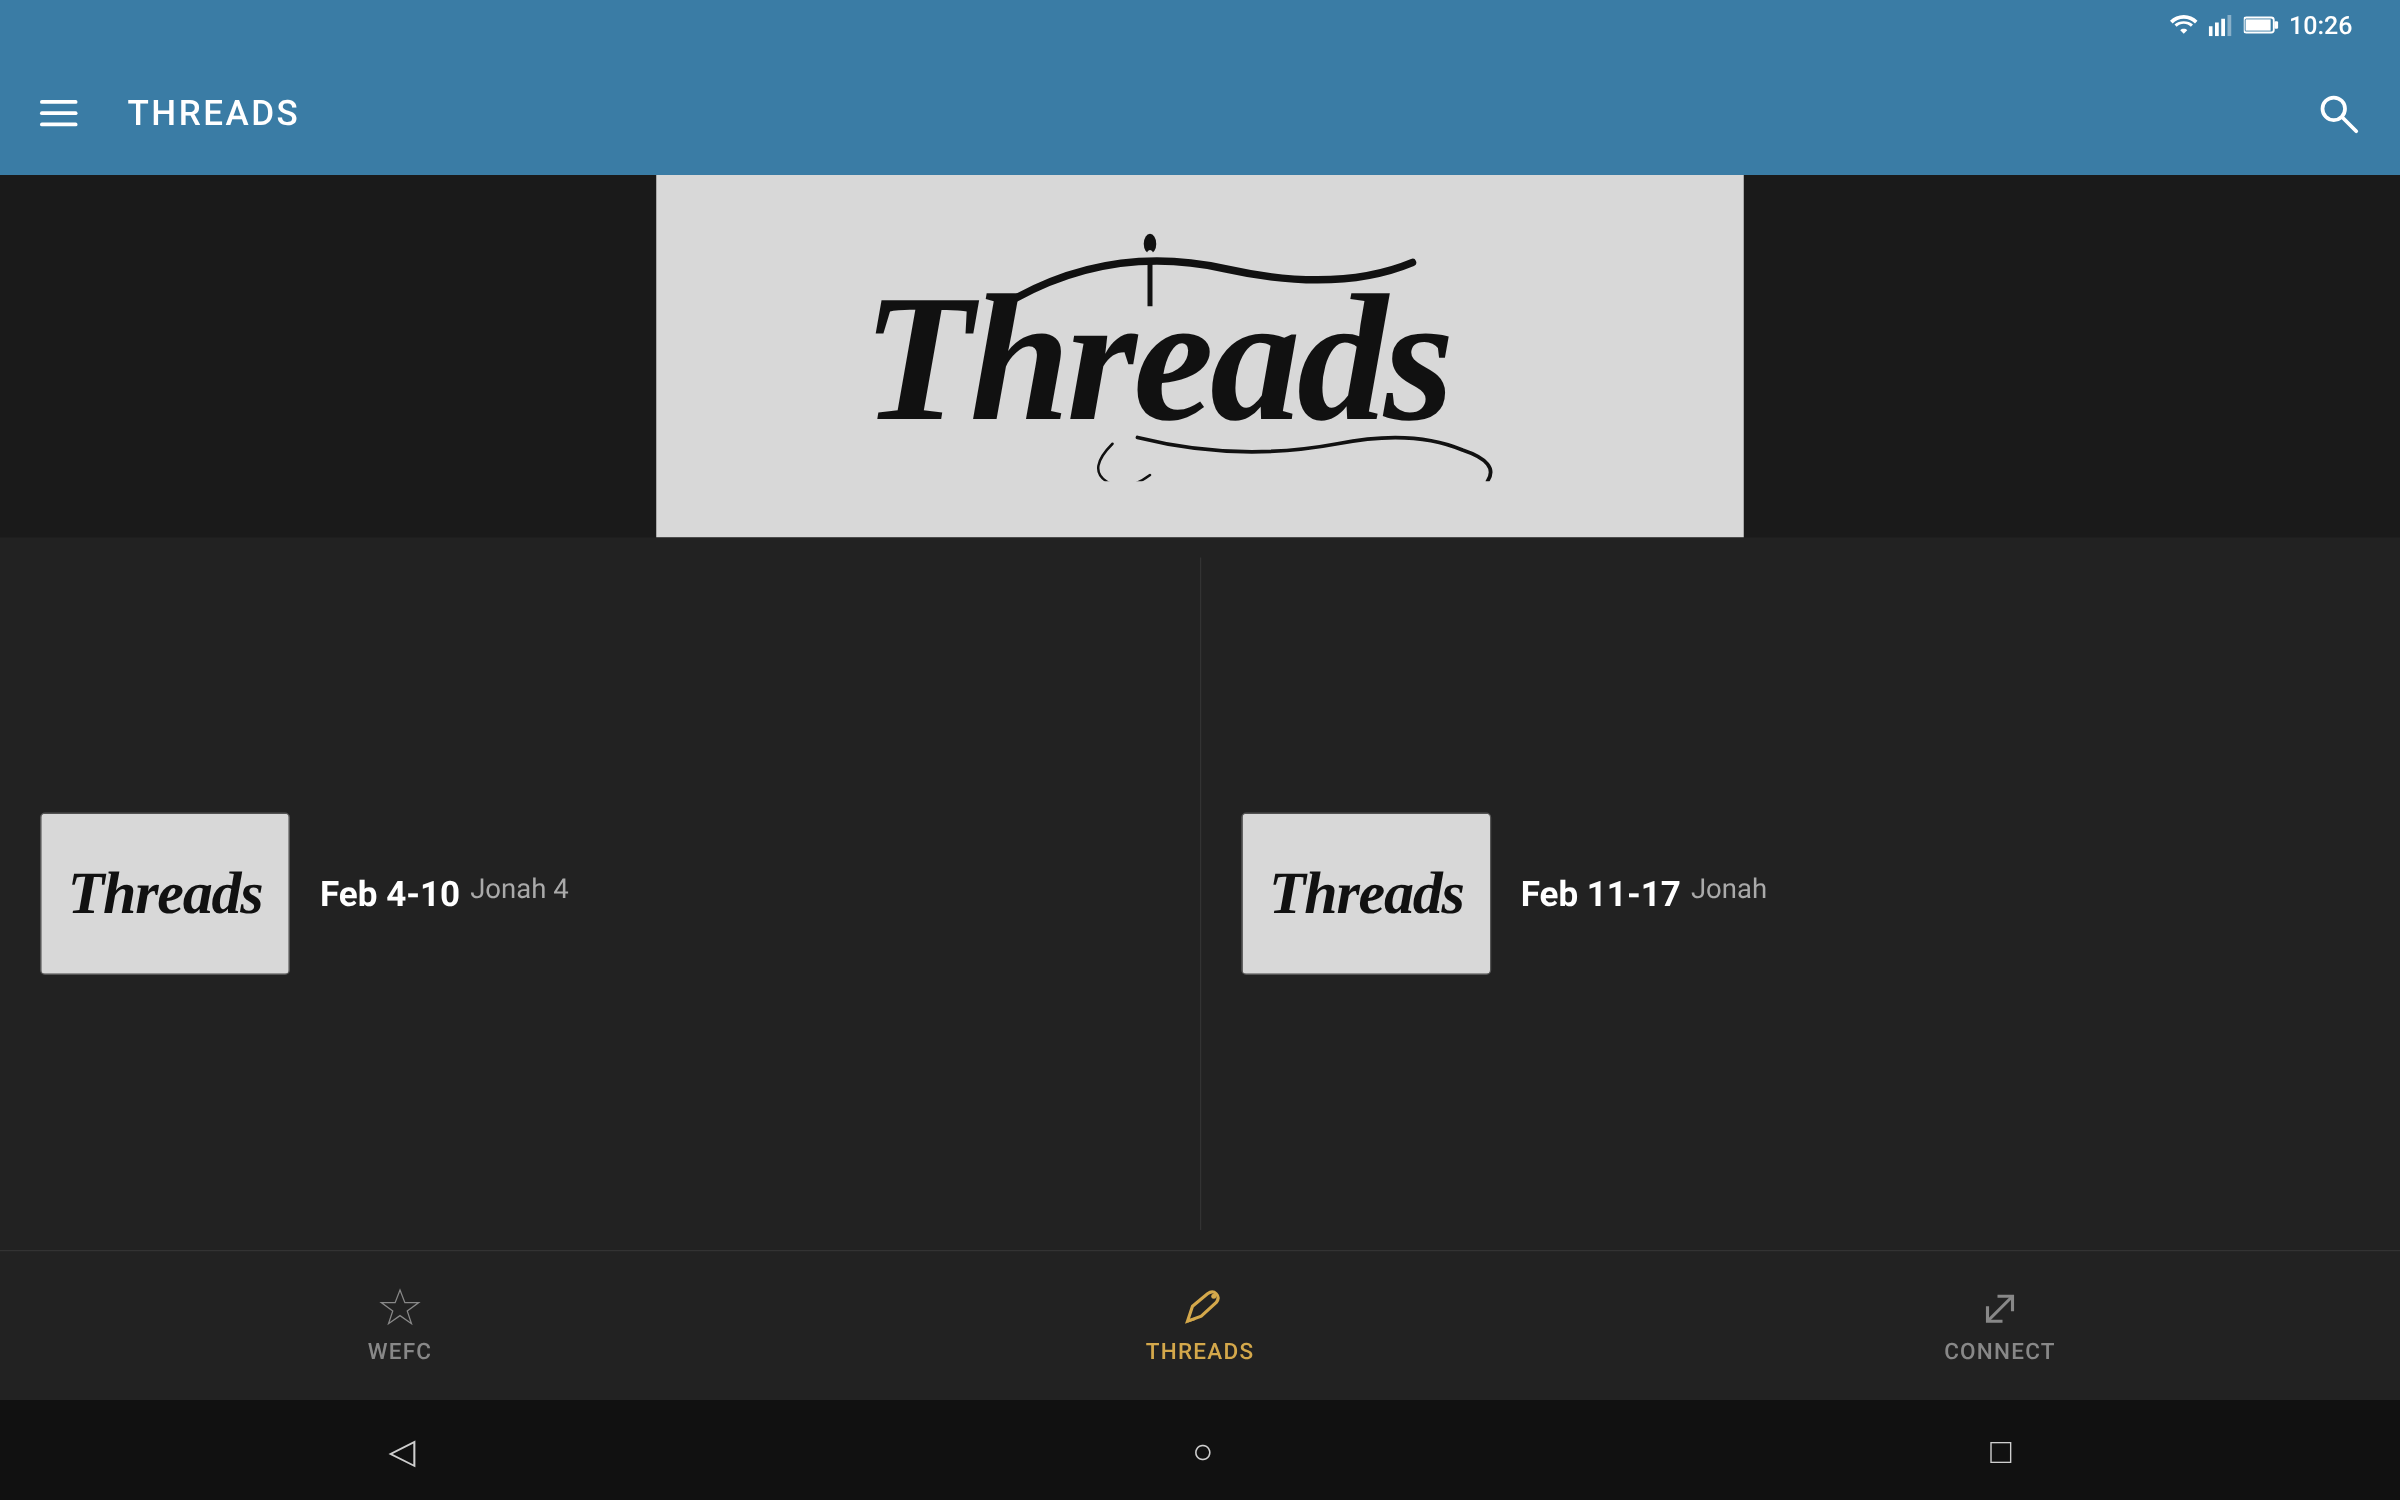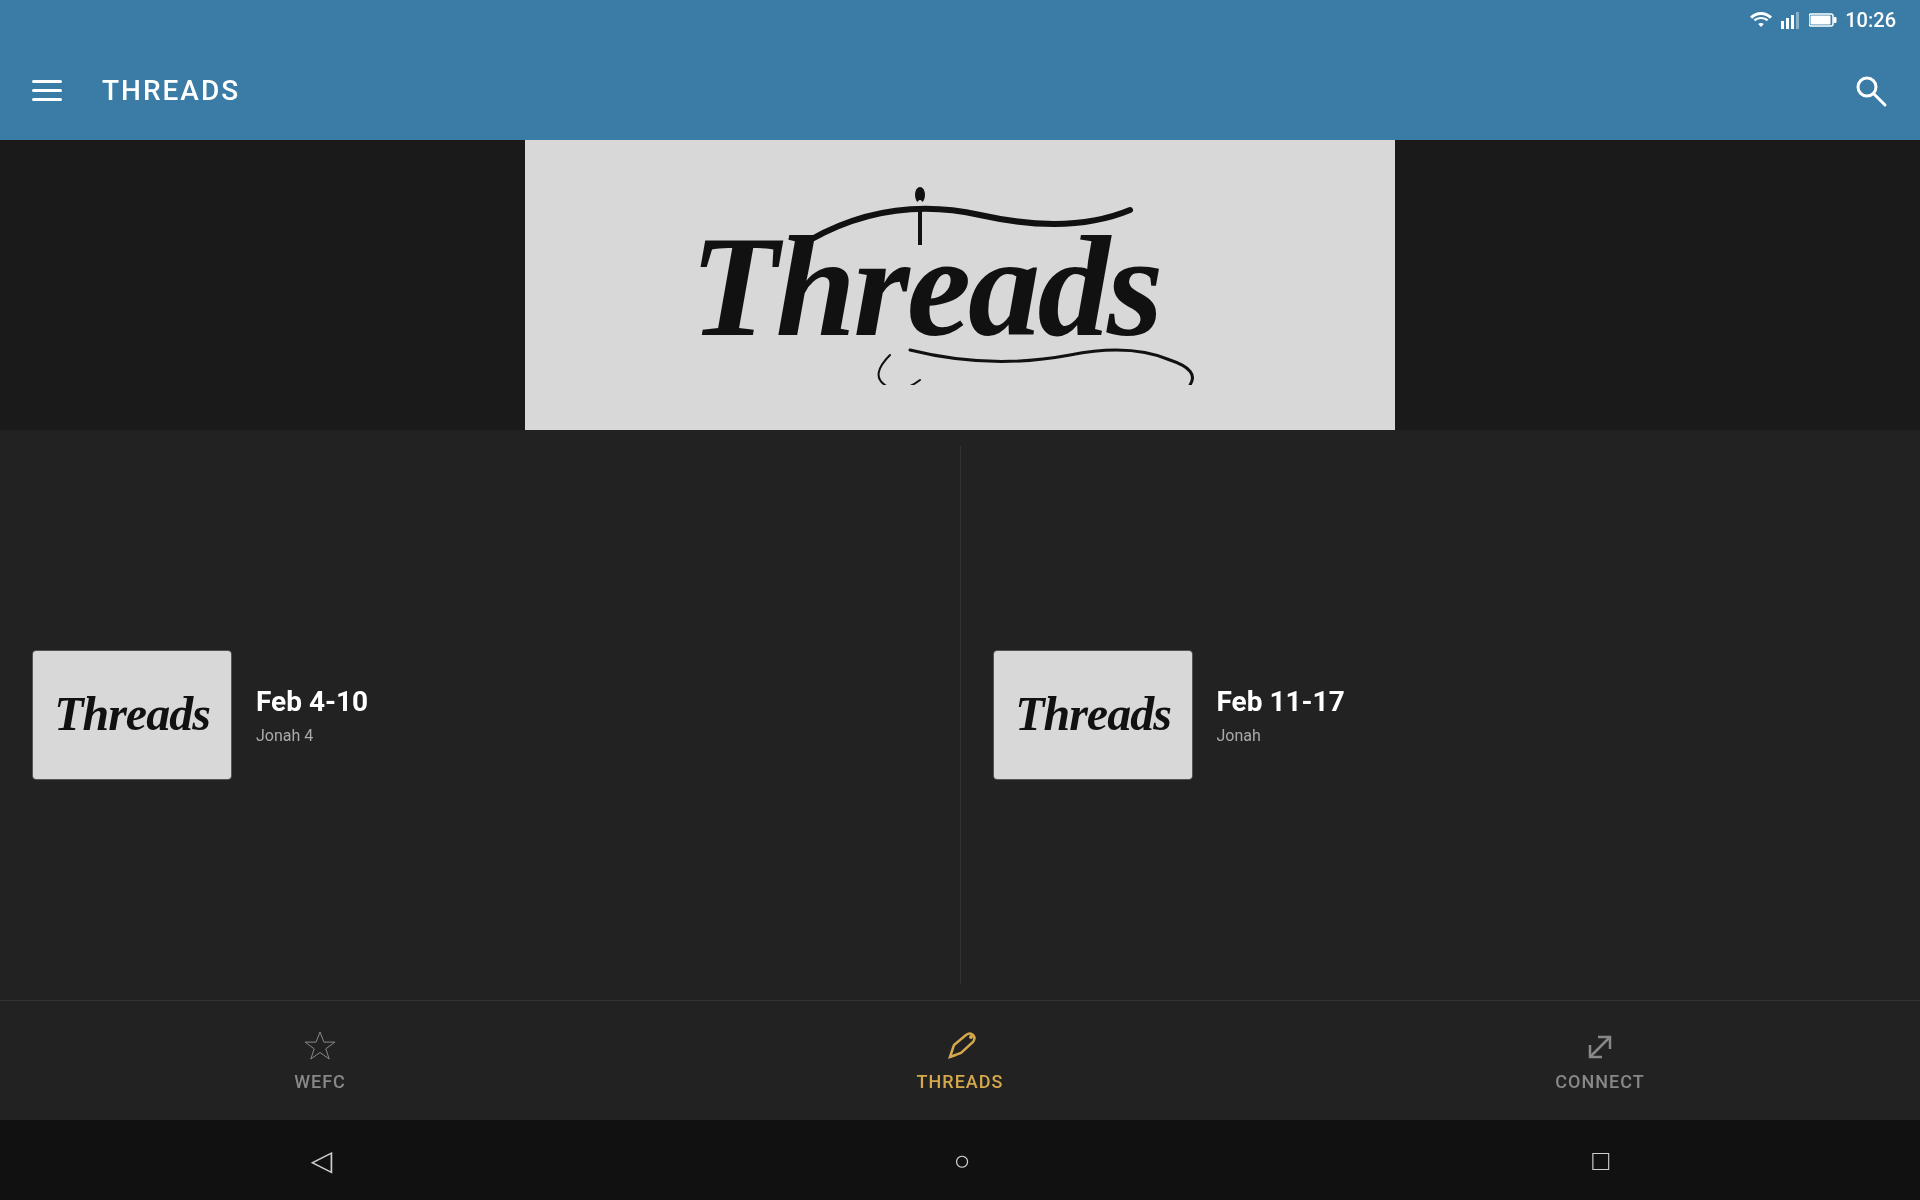--- a/index.html
+++ b/index.html
@@ -11,21 +11,21 @@
       font-family: 'Roboto', Arial, sans-serif;
     }
 
     
     #status-bar {
       width: 100%;
       height: 40px;
       background: #3a7ca5;
       display: flex;
       justify-content: flex-end;
-      padding: 0 24px;
+      padding: 0 38px;
       gap: 10px;
     }
     .status-icons {
       display: flex;
       align-items: center;
       gap: 8px;
       color: white;
       font-size: 18px;
     }
     .status-time {
@@ -143,31 +143,31 @@
       background: #d8d8d8;
       width: 100%;
       height: 100%;
       display: flex;
       align-items: center;
       justify-content: center;
     }
 
     .card-info {
       display: flex;
-      flex-direction: column;
+      flex-direction: row;
       gap: 8px;
     }
     .card-date {
       color: white;
       font-size: 28px;
       font-weight: 700;
     }
     .card-subtitle {
       color: #aaa;
-      font-size: 16px;
+      font-size: 22px;
     }
 
     
     #bottom-nav {
       width: 100%;
       height: 120px;
       background: #222;
       display: flex;
       align-items: center;
       justify-content: space-around;

